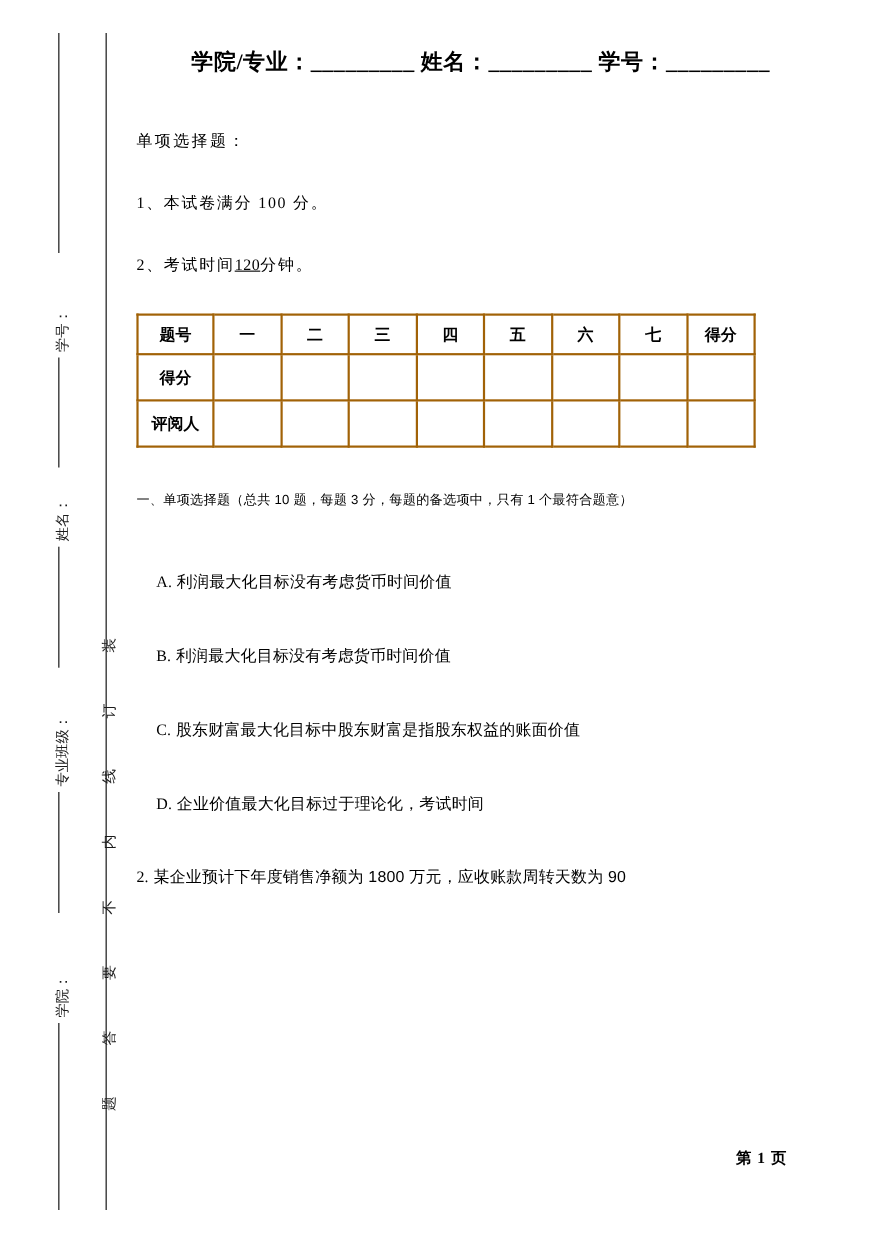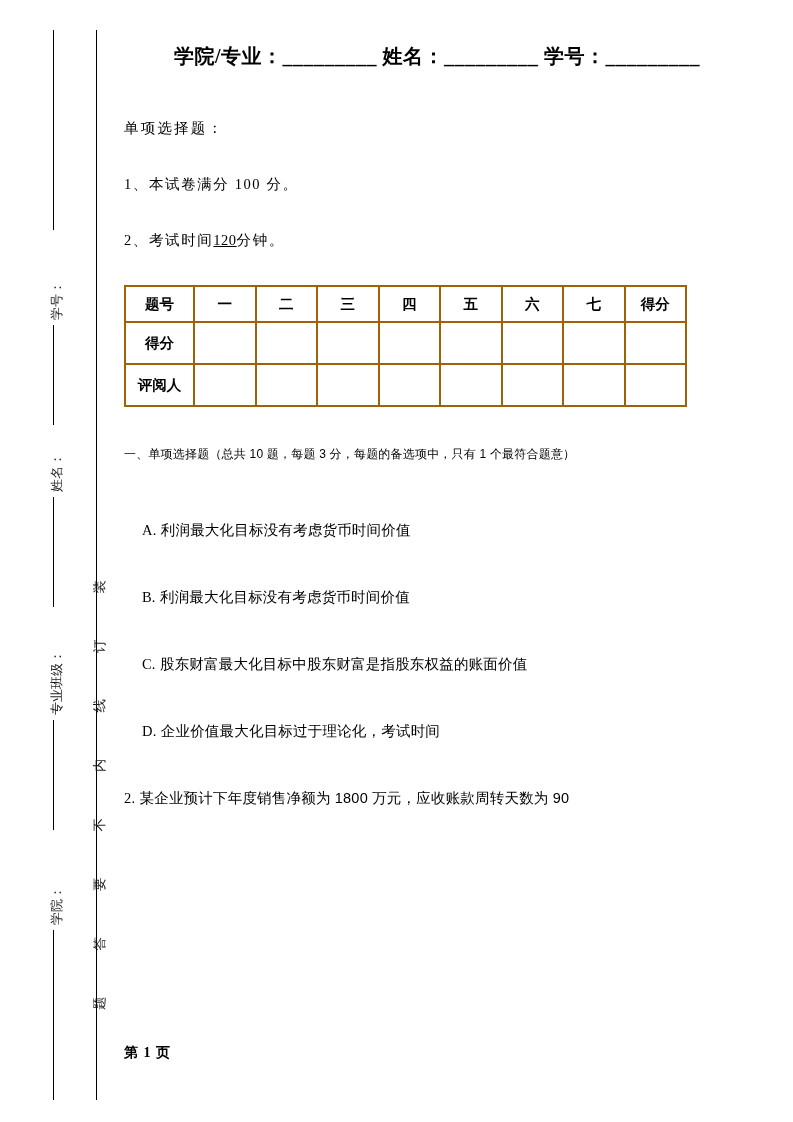--- a/index.html
+++ b/index.html
@@ -158,21 +158,21 @@
   }
   .q-num {
     font-family: "Liberation Serif", "DejaVu Serif", serif;
   }
 
   .page-footer {
     position: absolute;
     left: 0;
     top: 1044px;
     width: 592px;
-    text-align: left;
+    text-align: right;
     font-size: 14px;
     font-weight: bold;
     font-family: "Liberation Serif", "DejaVu Serif", serif;
     letter-spacing: 1px;
   }
 </style>
 </head>
 <body>
 
 <div id="binding-margin">

